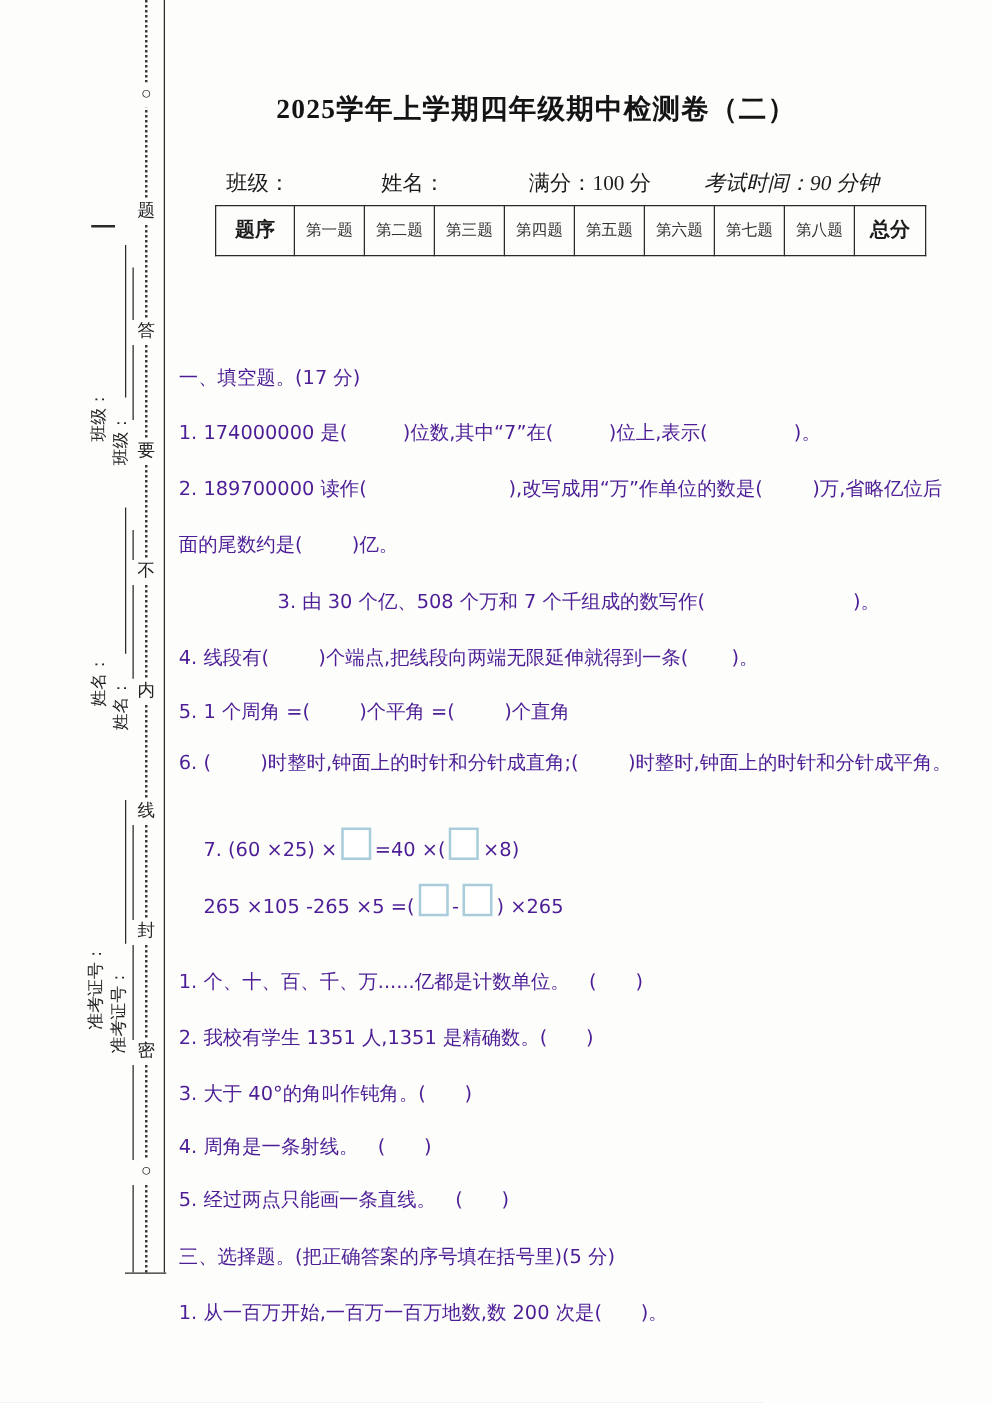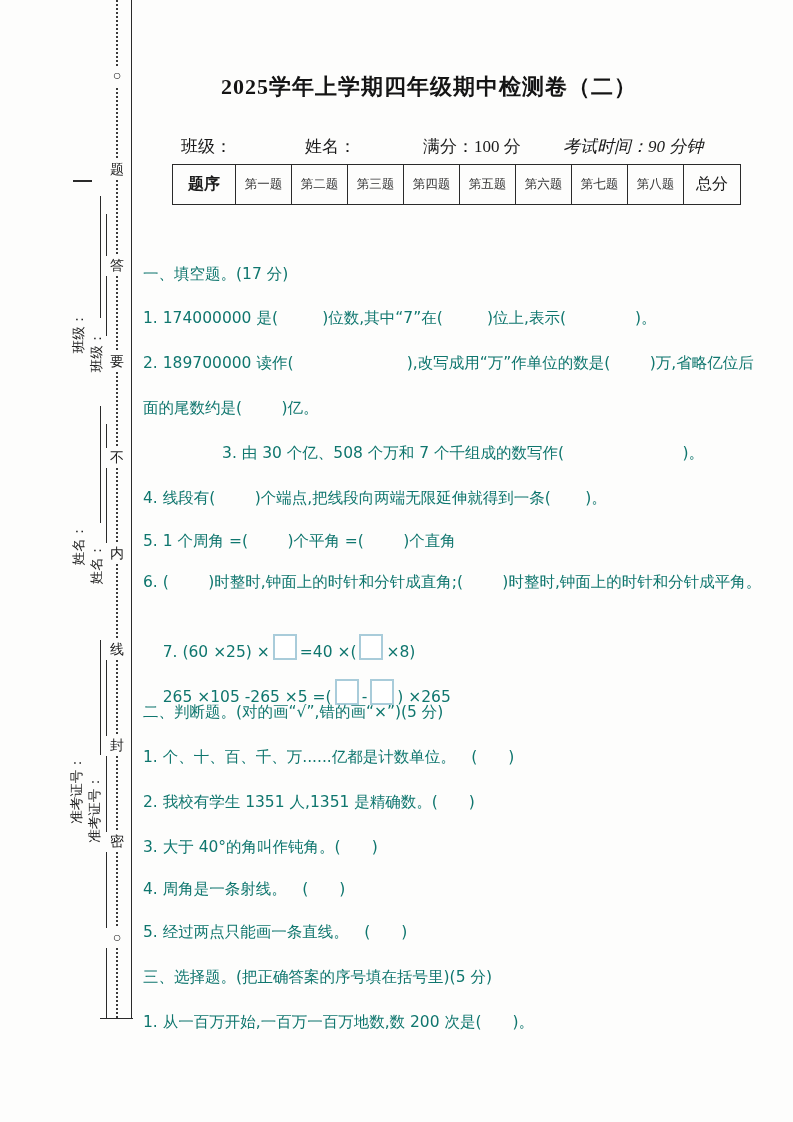--- a/index.html
+++ b/index.html
@@ -43,25 +43,25 @@
   
   .score-table{
     position:absolute;left:172px;top:164px;border-collapse:collapse;
     font-family:"Liberation Serif",serif;color:#1c1c1c;table-layout:fixed;
   }
   .score-table td,.score-table th{border:1.2px solid #2a2a2a;padding:0;text-align:center;vertical-align:middle;}
   .score-table .r1{height:40px;}
   .score-table .r2{height:46px;}
   .c-wide{width:62px;font-weight:bold;font-size:16px;}
   .c-q{width:55px;font-size:12.5px;font-weight:normal;color:#333;}
-  .c-total{width:56px;font-weight:normal;font-size:16px;}
+  .c-total{width:56px;font-weight:bold;font-size:16px;}
   
   .q{
     position:absolute;left:143px;width:640px;white-space:pre;
-    font-size:15.5px;color:#0f766e;line-height:22px;
+    font-size:15.5px;color:#4c1d95;line-height:22px;margin-top:28px;
   }
   .bbox{
     display:inline-block;width:20px;height:22px;margin:0 3px;
     border:2px solid #a9ccda;vertical-align:-3px;background:#fff;
   }
 </style>
 </head>
 <body>
 
 <div class="page">
@@ -130,21 +130,20 @@
   <div class="q" style="top:530px;">5. 1 个周角 =(        )个平角 =(        )个直角</div>
   <div class="q" style="top:571px;">6. (        )时整时,钟面上的时针和分针成直角;(        )时整时,钟面上的时针和分针成平角。</div>
 
   <div class="q" style="top:612px;">
     <span>7. (60 ×25) ×</span><span class="bbox"></span><span>=40 ×(</span><span class="bbox"></span><span>×8)</span>
   </div>
   <div class="q" style="top:657px;">
     <span>265 ×105 -265 ×5 =(</span><span class="bbox"></span><span>-</span><span class="bbox"></span><span>) ×265</span>
   </div>
 
-  <div class="q" style="top:701px;">二、判断题。(对的画“√”,错的画“×”)(5 分)</div>
   <div class="q" style="top:746px;">1. 个、十、百、千、万......亿都是计数单位。　(　　)</div>
   <div class="q" style="top:791px;">2. 我校有学生 1351 人,1351 是精确数。(　　)</div>
   <div class="q" style="top:836px;">3. 大于 40°的角叫作钝角。(　　)</div>
   <div class="q" style="top:878px;">4. 周角是一条射线。　(　　)</div>
   <div class="q" style="top:921px;">5. 经过两点只能画一条直线。　(　　)</div>
 
   <div class="q" style="top:966px;">三、选择题。(把正确答案的序号填在括号里)(5 分)</div>
   <div class="q" style="top:1011px;">1. 从一百万开始,一百万一百万地数,数 200 次是(　　)。</div>
 
 </div>

